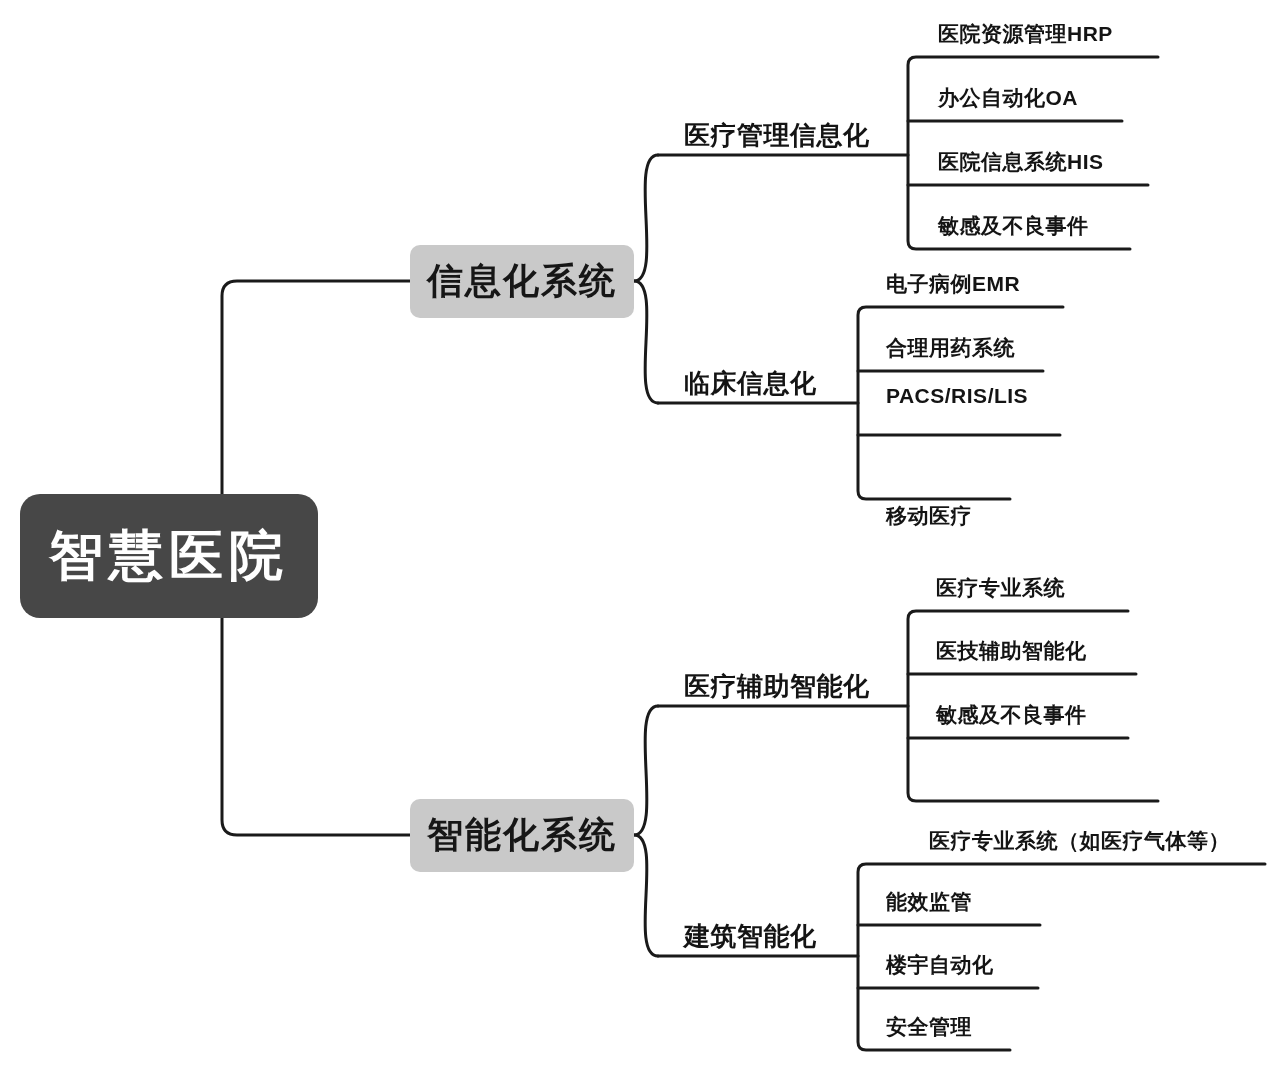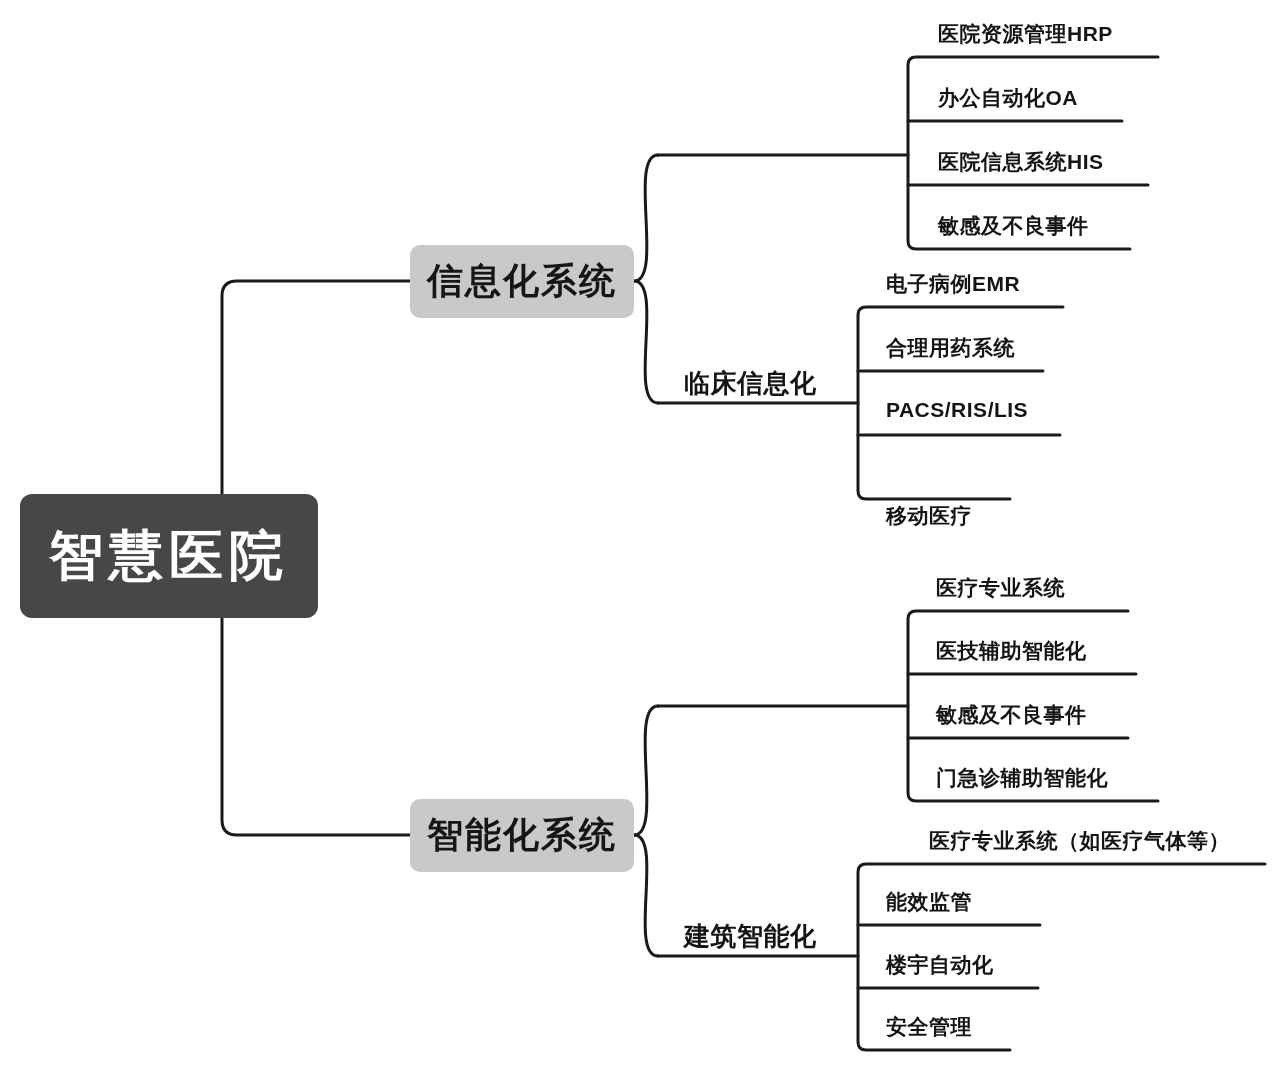--- a/index.html
+++ b/index.html
@@ -19,21 +19,21 @@
   .box {
     position:absolute; display:flex; align-items:center; justify-content:center;
     white-space:nowrap;
   }
   .l1 {
     width:224px; height:73px; background:#c9c9c9; border-radius:10px;
     font-size:36px; font-weight:700; color:#161616; letter-spacing:2px;
   }
   .root {
     left:20px; top:494px; width:298px; height:124px;
-    background:#474747; border-radius:12px;
+    background:#474747; border-radius:20px;
     color:#ffffff; font-size:54px; font-weight:700; letter-spacing:6px;
   }
 </style>
 </head>
 <body>
 
 <div class="canvas">
 
   <svg class="edges" viewBox="0 0 1278 1076" xmlns="http://www.w3.org/2000/svg">
     <g>
@@ -72,36 +72,37 @@
       <path d="M 858,925 L 1040,925"></path>
       <path d="M 858,988 L 1038,988"></path>
     </g>
   </svg>
 
   <div class="box root">智慧医院</div>
 
   <div class="box l1" style="left:410px; top:245px;">信息化系统</div>
   <div class="box l1" style="left:410px; top:799px;">智能化系统</div>
 
+  <div class="node l2" style="left:684px; top:118px;">医疗管理信息化</div>
   <div class="node l2" style="left:684px; top:366px;">临床信息化</div>
+  <div class="node l2" style="left:684px; top:669px;">医疗辅助智能化</div>
   <div class="node l2" style="left:684px; top:919px;">建筑智能化</div>
 
   <div class="node leaf" style="left:938px; top:20px;">医院资源管理HRP</div>
   <div class="node leaf" style="left:938px; top:84px;">办公自动化OA</div>
   <div class="node leaf" style="left:938px; top:148px;">医院信息系统HIS</div>
   <div class="node leaf" style="left:938px; top:212px;">敏感及不良事件</div>
 
   <div class="node leaf" style="left:886px; top:270px;">电子病例EMR</div>
   <div class="node leaf" style="left:886px; top:334px;">合理用药系统</div>
-  <div class="node leaf" style="left:886px; top:398px;">PACS/RIS/LIS</div>
+  <div class="node leaf" style="left:886px; top:384px;">PACS/RIS/LIS</div>
   <div class="node leaf" style="left:886px; top:462px;margin-top:40px;">移动医疗</div>
 
   <div class="node leaf" style="left:936px; top:574px;">医疗专业系统</div>
   <div class="node leaf" style="left:936px; top:637px;">医技辅助智能化</div>
   <div class="node leaf" style="left:936px; top:701px;">敏感及不良事件</div>
-  <div class="node leaf" style="left:936px; top:764px;">门急诊辅助智能化</div>
 
   <div class="node leaf" style="left:886px; top:827px;margin-left:43px;">医疗专业系统（如医疗气体等）</div>
   <div class="node leaf" style="left:886px; top:888px;">能效监管</div>
   <div class="node leaf" style="left:886px; top:951px;">楼宇自动化</div>
   <div class="node leaf" style="left:886px; top:1013px;">安全管理</div>
 
 </div>
 
 </body></html>

